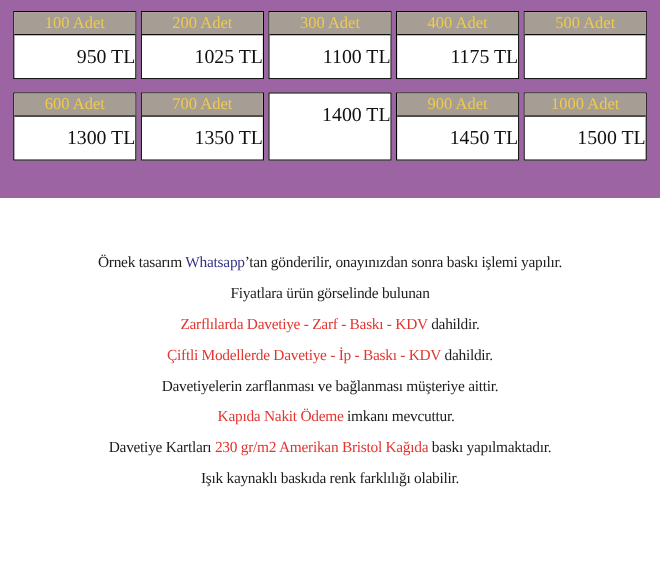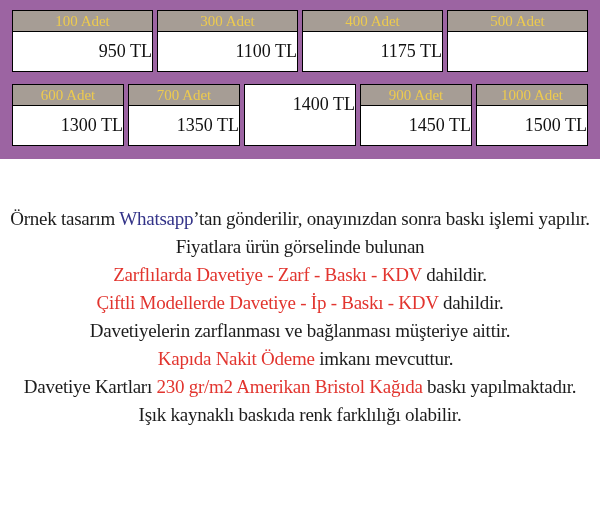--- a/index.html
+++ b/index.html
@@ -2,59 +2,63 @@
 <html style="--banner_purple: #9c64a2; --header_bg: #a69d95; --header_text: #eecb4d; --price_text: #111111; --body_text: #1c1c1c; --red: #e2352f; --whatsapp_blue: #333388;"><head>
 <meta charset="utf-8">
 <style>
   html, body { margin:0; padding:0; }
   body {
     width:600px; height:522px; background:#ffffff; overflow:hidden;
     font-family:"Liberation Serif", serif;
   }
   .banner {
     background: var(--banner_purple, #9c64a2);
-    height:159px; box-sizing:border-box; padding:10px 12px 0;
+    height:180px; box-sizing:border-box; padding:10px 12px 0;
   }
   .price-row { display:flex; gap:4px; margin-bottom:12px; }
   .price-col {
     flex:1; min-width:0; border:1.5px solid #000; background:#fff;
   }
   .qty {
     background: var(--header_bg, #a69d95);
     color: var(--header_text, #eecb4d);
     border-bottom:1.5px solid #000;
     height:20px; line-height:20px; text-align:center; font-size:15px;
     white-space:nowrap; overflow:hidden;
   }
   .price {
     color: var(--price_text, #111111);
     height:39px; line-height:39px; text-align:right;
     font-size:18px; font-weight:normal; white-space:nowrap;
   }
   .notes {
     padding-top:46px; text-align:center;
     color: var(--body_text, #1c1c1c);
-    font-size:19px; line-height:28px; letter-spacing:-0.25px;
+    font-size:14px; line-height:28px; letter-spacing:-0.25px;
   }
   .notes p { margin:0; white-space:nowrap; }
   .mt-a { margin-top:24px; }
   .mt-b { margin-top:14px; }
   .mt-c { margin-top:16px;padding-left:11px; }
   .mt-d { margin-top:18px; }
   .red { color: var(--red, #e2352f); }
   .wa  { color: var(--whatsapp_blue, #333388); }
 </style>
 </head>
 <body>
 
 <div class="banner">
   <div class="price-row">
     <div class="price-col">
       <div class="qty">100 Adet</div>
       <div class="price">950 TL</div>
+    </div>
+    <div class="price-col">
+      <div class="qty">200 Adet</div>
+      <div class="price">1025 TL</div>
     </div>
     <div class="price-col">
       <div class="qty">300 Adet</div>
       <div class="price">1100 TL</div>
     </div>
     <div class="price-col">
       <div class="qty">400 Adet</div>
       <div class="price">1175 TL</div>
     </div>
     <div class="price-col">

